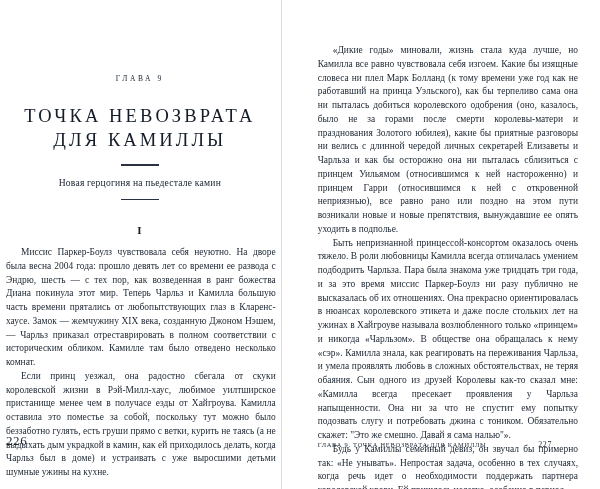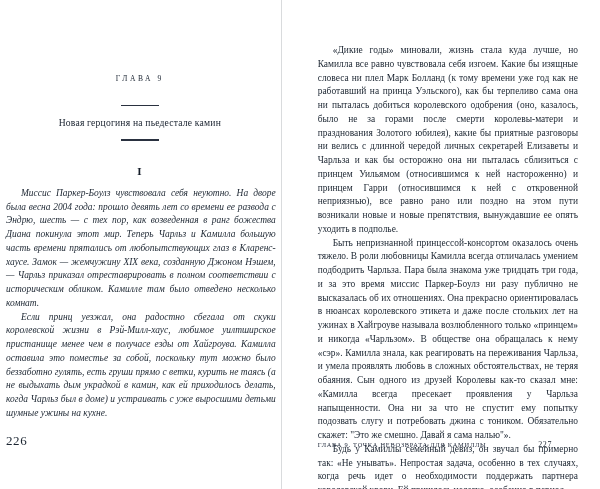--- a/index.html
+++ b/index.html
@@ -99,21 +99,20 @@
   }
   .col p {
     margin: 0;
     text-indent: 15px;
   }
   .right-body {
     padding-top: 44px;
   }
   .left-body {
     padding-left: 2px;
-    font-style: italic;
   }
 
   
   .folio {
     position: absolute;
     bottom: 40px;
     font-size: 13px;
     letter-spacing: 0.6px;
     color: #1b2531;
   }
@@ -146,20 +145,22 @@
 </style>
 </head>
 <body>
 
 <div class="spread">
 
   <div class="page page-left">
 
     <div class="chapter-head">
       <div class="chapter-label">ГЛАВА 9</div>
+      <h1 class="chapter-title">ТОЧКА НЕВОЗВРАТА
+ДЛЯ КАМИЛЛЫ</h1>
       <div class="rule"></div>
       <div class="chapter-sub">Новая герцогиня на пьедестале камин</div>
       <div class="rule"></div>
     </div>
 
     <div class="section-mark">I</div>
 
     <div class="col left-body">
       <p>Миссис Паркер-Боулз чувствовала себя неуютно. На дворе была весна 2004 года: прошло девять лет со времени ее развода с Эндрю, шесть — с тех пор, как возведенная в ранг божества Диана покинула этот мир. Теперь Чарльз и Камилла большую часть времени прятались от любопытствующих глаз в Кларенс-хаусе. Замок — жемчужину XIX века, созданную Джоном Нэшем, — Чарльз приказал отреставрировать в полном соответствии с историческим обликом. Камилле там было отведено несколько комнат.</p>
       <p>Если принц уезжал, она радостно сбегала от скуки королевской жизни в Рэй-Милл-хаус, любимое уилтширское пристанище менее чем в получасе езды от Хайгроува. Камилла оставила это поместье за собой, поскольку тут можно было беззаботно гулять, есть груши прямо с ветки, курить не таясь (а не выдыхать дым украдкой в камин, как ей приходилось делать, когда Чарльз был в доме) и устраивать с уже выросшими детьми шумные ужины на кухне.</p>

